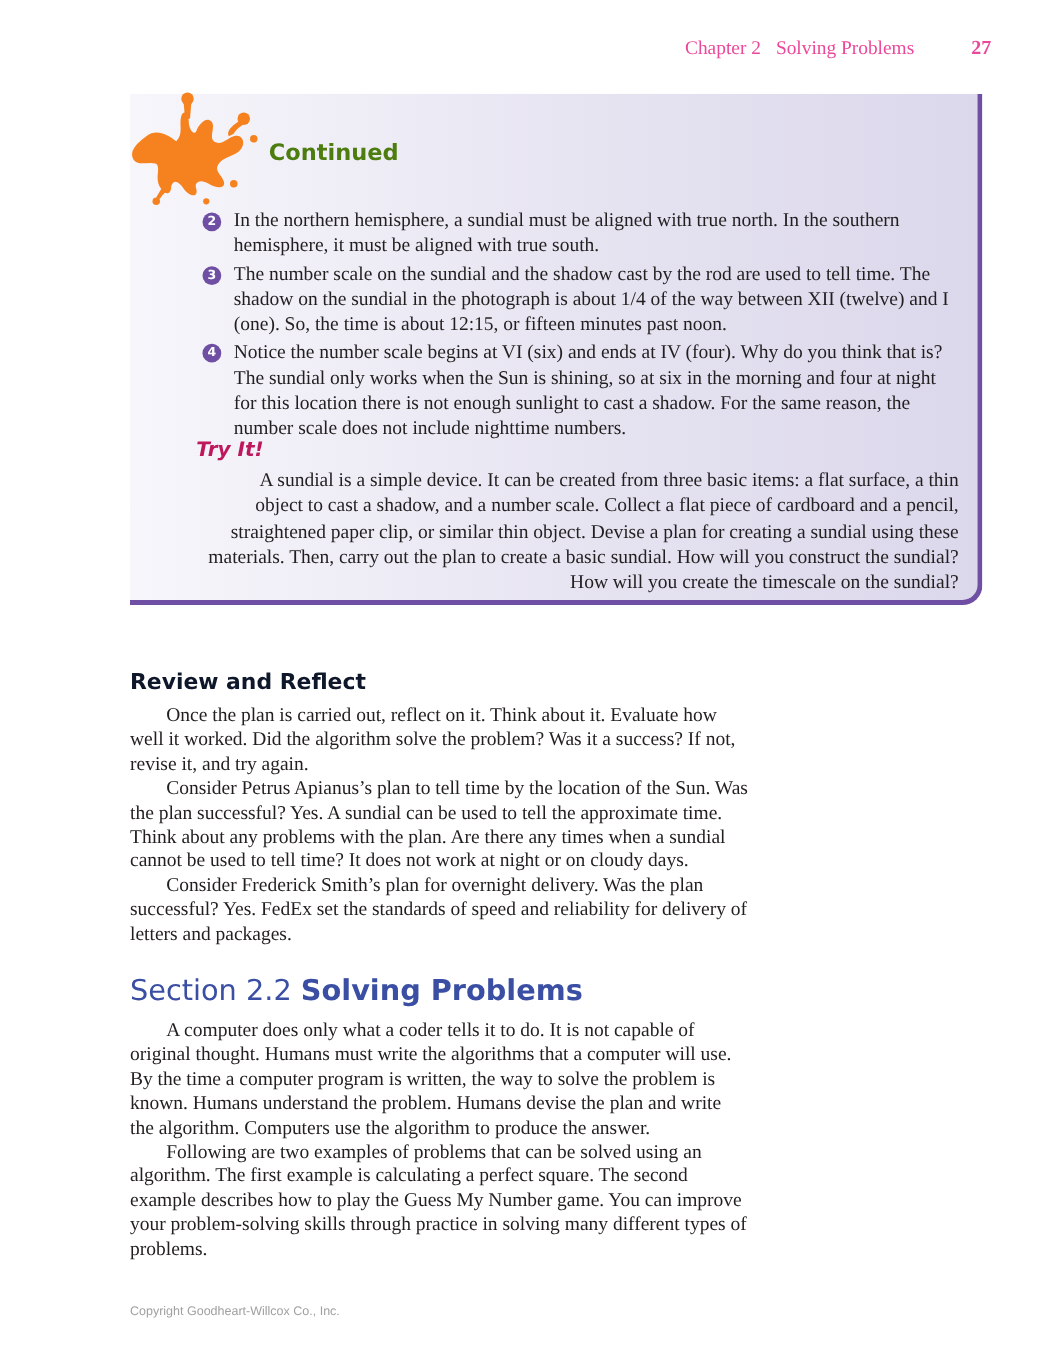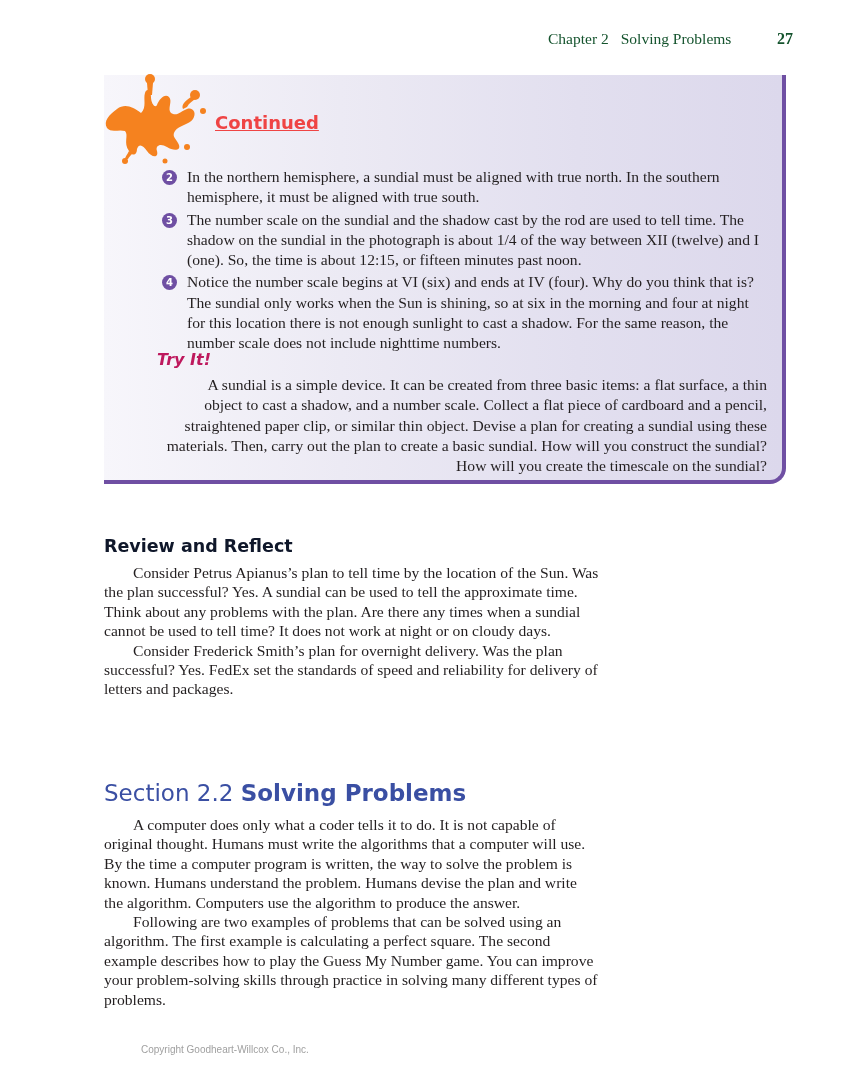--- a/index.html
+++ b/index.html
@@ -2,39 +2,39 @@
 <html><head>
 <meta charset="utf-8">
 <style>
   html, body { margin: 0; padding: 0; }
   body {
     width: 849px; height: 1087px; background: #ffffff; position: relative; overflow: hidden;
     font-family: "DejaVu Serif", "Liberation Serif", serif; color: #231f20;
   }
   .running-head {
     position: absolute; top: 30px; left: 548px; width: 245px;
-    font-family: "Liberation Serif", serif; font-size: 15.5px; color: #14532d;
+    font-family: "Liberation Serif", serif; font-size: 15.5px; color: #ec4899;
     display: flex; justify-content: flex-start;
   }
   .running-head .chap { margin-right: 12px; }
   .running-head .page-num { position: absolute; right: 0; font-weight: bold; font-size: 16px; }
 
   .continued-box {
     position: absolute; left: 104px; top: 75px; width: 678px; height: 405px;
     background: linear-gradient(90deg, #f7f6fb 0%, #eceaf4 35%, #e2dfef 70%, #dcd8ec 100%);
     border-right: 4px solid #6f4fa3; border-bottom: 4px solid #6f4fa3;
     border-bottom-right-radius: 16px;
   }
   .splat {
     position: absolute; left: 103px; top: 73px; width: 105px; height: 92px;
   }
   .box-title {
     position: absolute; left: 215px; top: 112px;
     font-family: "DejaVu Sans", "Liberation Sans", sans-serif; font-weight: bold;
-    font-size: 18px; color: #ef4444; text-decoration: underline;
+    font-size: 18px; color: #4d7c0f;
   }
   .steps { position: absolute; left: 160px; top: 167px; width: 600px; }
   .step { position: relative; padding-left: 27px; font-family: "Liberation Serif", serif; font-size: 15.6px; line-height: 20.3px; margin-bottom: 2px; }
   .step-num {
     position: absolute; left: 2px; top: 3px; width: 15px; height: 15px; border-radius: 50%;
     background: #6f4fa3; color: #ffffff; font-family: "DejaVu Sans", sans-serif; font-weight: bold;
     font-size: 10px; line-height: 15px; text-align: center;
   }
   .tryit-title {
     position: absolute; left: 157px; top: 350px;
@@ -61,21 +61,21 @@
   .section-22 {
     position: absolute; left: 104px; top: 780px;
     font-family: "DejaVu Sans", "Liberation Sans", sans-serif; font-size: 23px; color: #3a4fa3;
   }
   .section-22 .num { font-weight: normal; text-align: center; }
   .section-22 .name { font-weight: bold; }
   .section22-body { top: 815px; }
 
   .copyright {
     position: absolute; left: 104px; top: 1044px;
-    font-family: "Liberation Sans", sans-serif; font-size: 10px; color: #a0a0a0; margin-left: 37px;
+    font-family: "Liberation Sans", sans-serif; font-size: 10px; color: #a0a0a0;
   }
 </style>
 </head>
 <body>
 
 <div class="running-head">
   <span class="chap">Chapter 2</span>
   <span>Solving Problems</span>
   <span class="page-num">27</span>
 </div>
@@ -112,20 +112,21 @@
     <span class="step-num">4</span>
     <span>Notice the number scale begins at VI (six) and ends at IV (four). Why do you think that is? The sundial only works when the Sun is shining, so at six in the morning and four at night for this location there is not enough sunlight to cast a shadow. For the same reason, the number scale does not include nighttime numbers.</span>
   </div>
 </div>
 
 <div class="tryit-title">Try It!</div>
 <div class="tryit-body">A sundial is a simple device. It can be created from three basic items: a flat surface, a thin object to cast a shadow, and a number scale. Collect a flat piece of cardboard and a pencil, straightened paper clip, or similar thin object. Devise a plan for creating a sundial using these materials. Then, carry out the plan to create a basic sundial. How will you construct the sundial? How will you create the timescale on the sundial?</div>
 
 <div class="section-head">Review and Reflect</div>
 <div class="body-text review-body">
+  <p>Once the plan is carried out, reflect on it. Think about it. Evaluate how well it worked. Did the algorithm solve the problem? Was it a success? If not, revise it, and try again.</p>
   <p>Consider Petrus Apianus’s plan to tell time by the location of the Sun. Was the plan successful? Yes. A sundial can be used to tell the approximate time. Think about any problems with the plan. Are there any times when a sundial cannot be used to tell time? It does not work at night or on cloudy days.</p>
   <p>Consider Frederick Smith’s plan for overnight delivery. Was the plan successful? Yes. FedEx set the standards of speed and reliability for delivery of letters and packages.</p>
 </div>
 
 <div class="section-22">
   <span class="num">Section 2.2</span>
   <span class="name">Solving Problems</span>
 </div>
 <div class="body-text section22-body">
   <p>A computer does only what a coder tells it to do. It is not capable of original thought. Humans must write the algorithms that a computer will use. By the time a computer program is written, the way to solve the problem is known. Humans understand the problem. Humans devise the plan and write the algorithm. Computers use the algorithm to produce the answer.</p>

